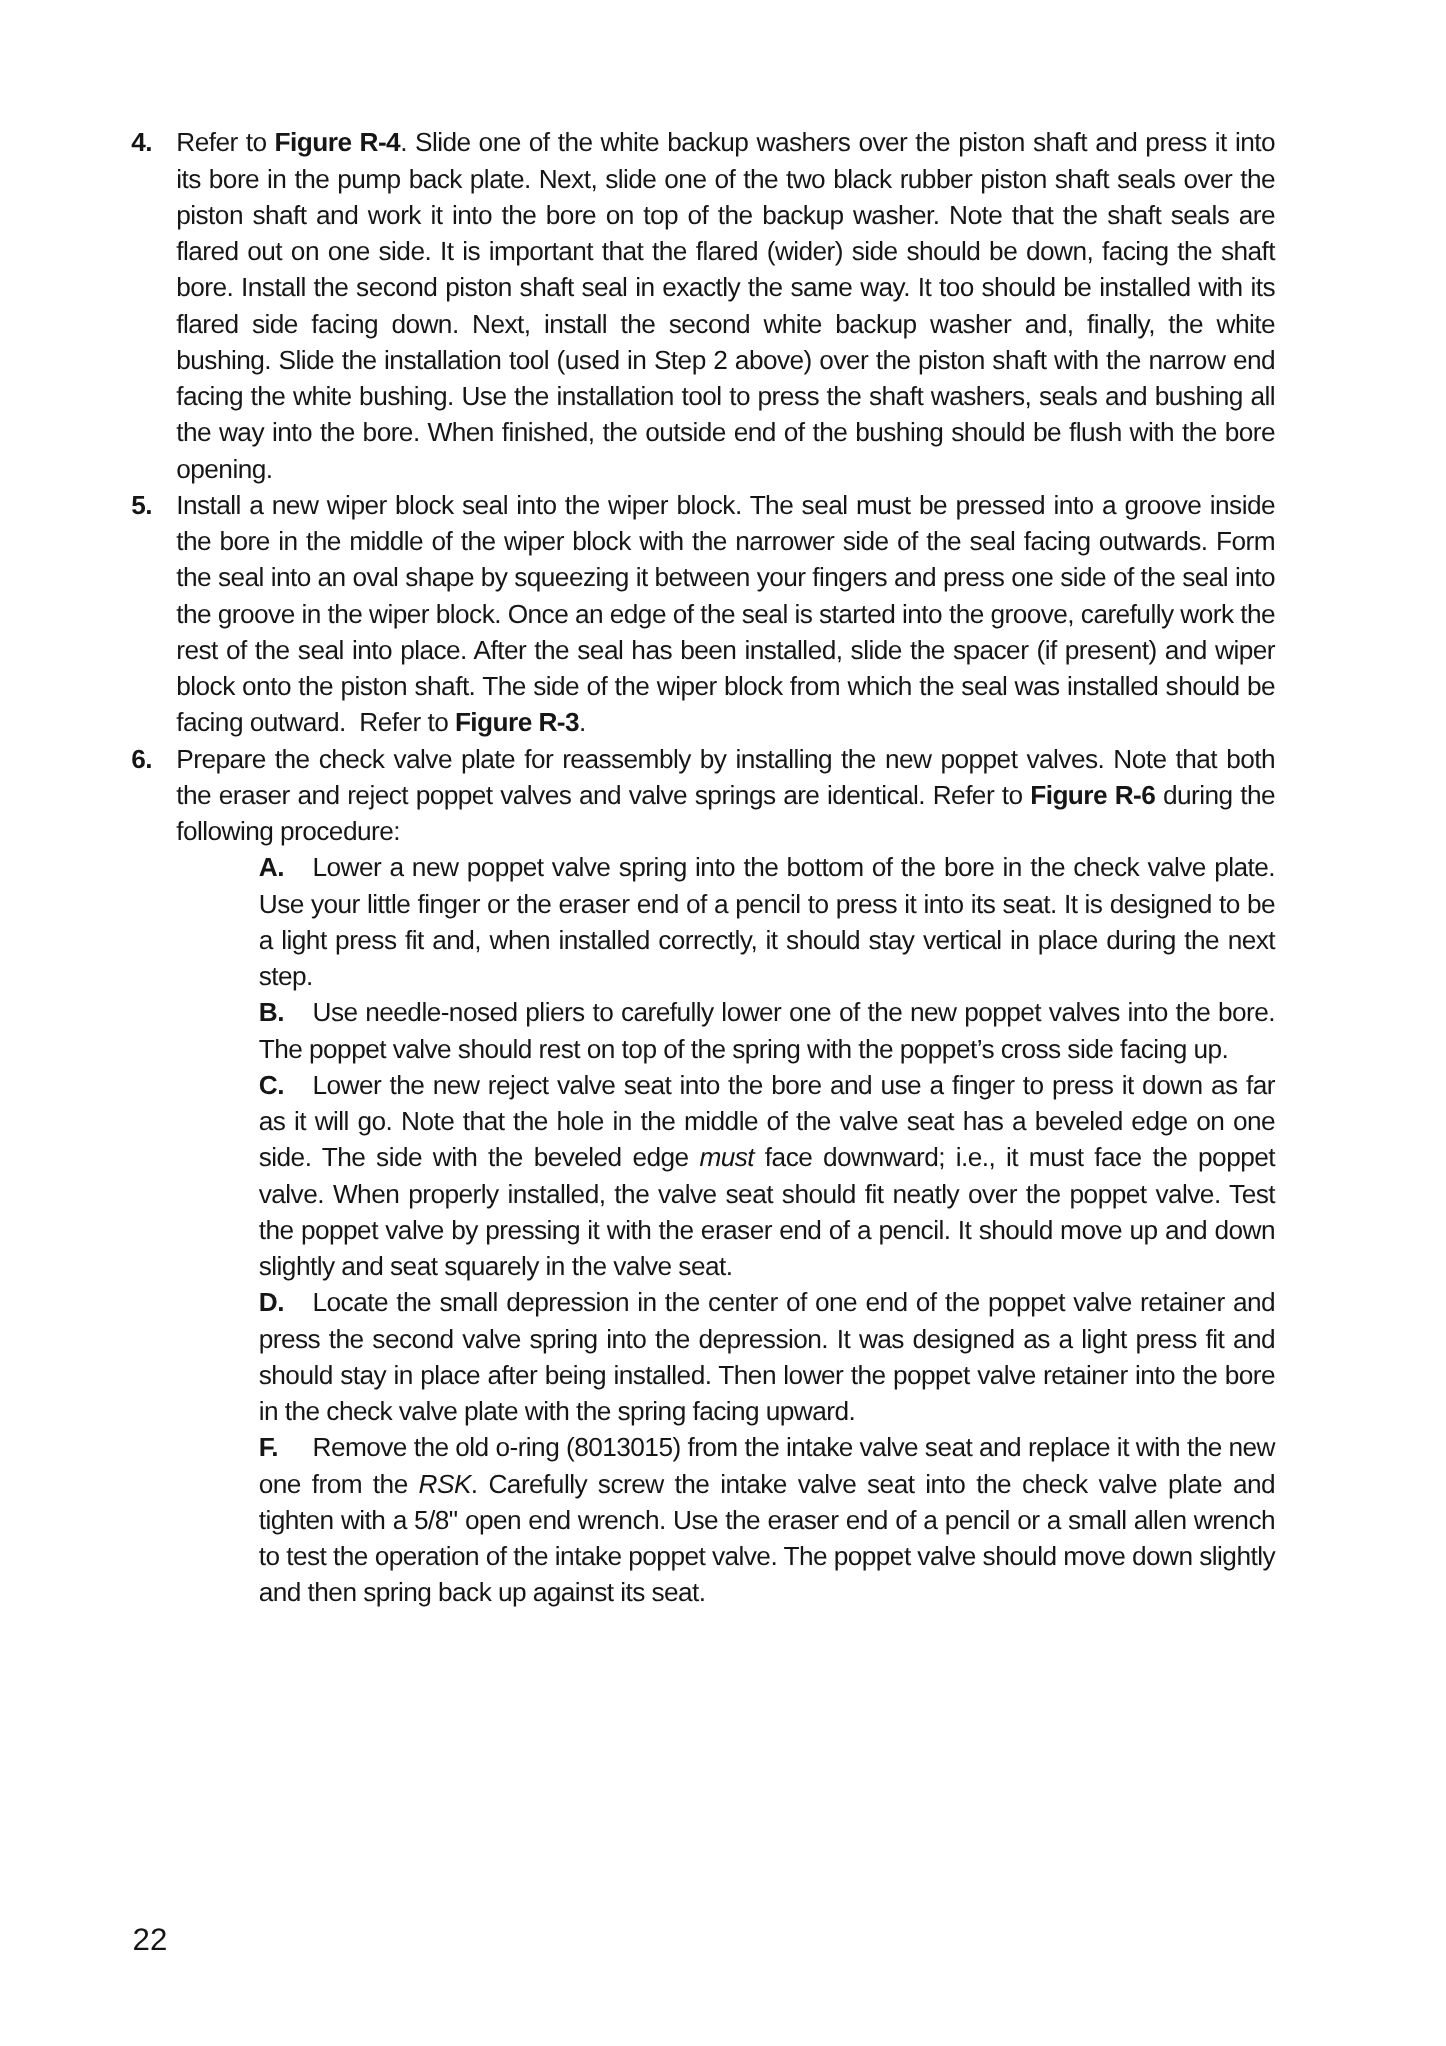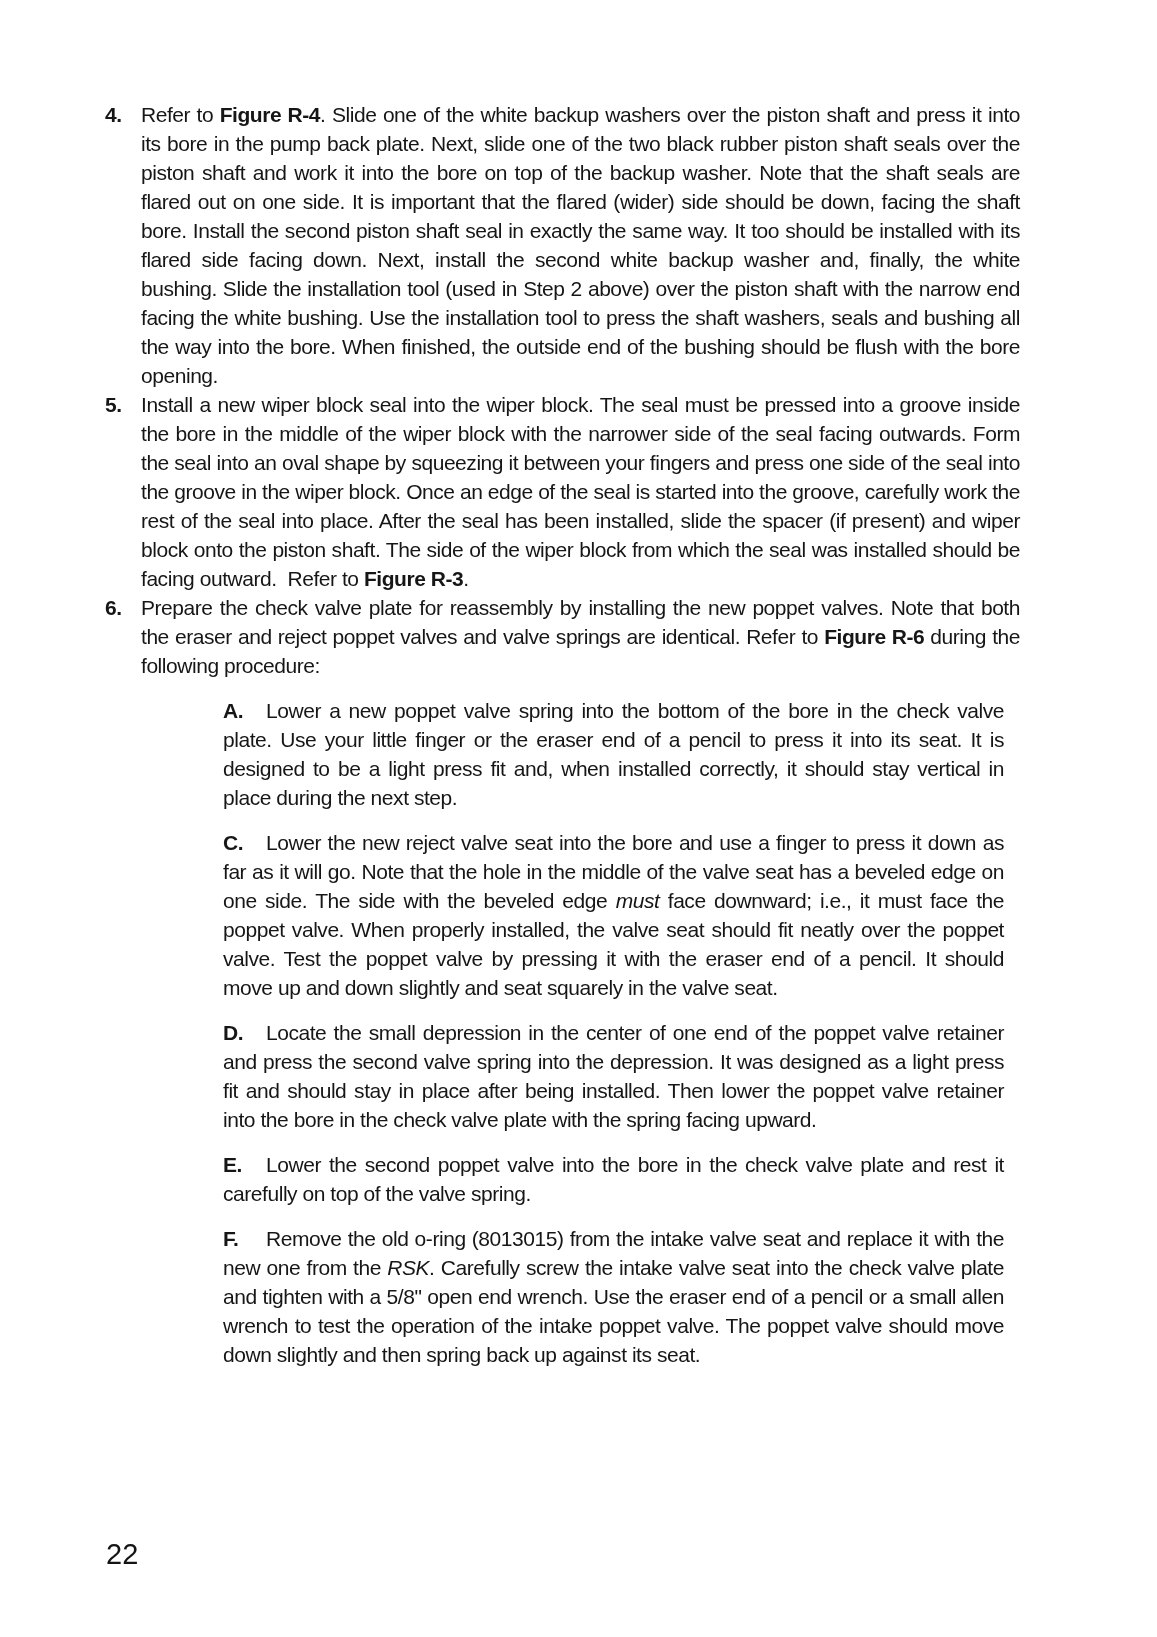--- a/index.html
+++ b/index.html
@@ -39,32 +39,32 @@
   .step-text {
     margin: 0;
   }
   .substeps {
     margin-left: 66px;
   }
   .substep {
     text-align: justify;
   }
   .substep-text {
-    margin: 16px;
+    margin: 0;
   }
   .substep-marker {
     display: inline-block;
     width: 43px;
     font-weight: bold;
   }
   .page-number {
     position: absolute;
     left: 106px;
     top: 1538px;
-    font-size: 29px;
+    font-size: 25px;
     letter-spacing: 0;
     color: #141414;
   }
 </style>
 </head>
 <body>
 
 <div class="doc-page">
   <div class="page-content">
 
@@ -81,32 +81,32 @@
     <div class="step">
       <span class="step-marker">6.</span>
       <p class="step-text"><span>Prepare the check valve plate for reassembly by installing the new poppet valves. Note that both the eraser and reject poppet valves and valve springs are identical. Refer to </span><span style="font-weight: bold;">Figure R-6</span><span> during the following procedure:</span></p>
 
       <div class="substeps">
 
         <div class="substep">
           <p class="substep-text"><span class="substep-marker">A.</span><span><span>Lower a new poppet valve spring into the bottom of the bore in the check valve plate. Use your little finger or the eraser end of a pencil to press it into its seat. It is designed to be a light press fit and, when installed correctly, it should stay vertical in place during the next step.</span></span></p>
         </div>
 
+        <div class="substep">
+          <p class="substep-text"><span class="substep-marker">B.</span><span><span>Use needle-nosed pliers to carefully lower one of the new poppet valves into the bore. The poppet valve should rest on top of the spring with the poppet’s cross side facing up.</span></span></p>
+        </div>
 
         <div class="substep">
           <p class="substep-text"><span class="substep-marker">C.</span><span><span>Lower the new reject valve seat into the bore and use a finger to press it down as far as it will go. Note that the hole in the middle of the valve seat has a beveled edge on one side. The side with the beveled edge </span><span style="font-style: italic;">must</span><span> face downward; i.e., it must face the poppet valve. When properly installed, the valve seat should fit neatly over the poppet valve. Test the poppet valve by pressing it with the eraser end of a pencil. It should move up and down slightly and seat squarely in the valve seat.</span></span></p>
         </div>
 
         <div class="substep">
           <p class="substep-text"><span class="substep-marker">D.</span><span><span>Locate the small depression in the center of one end of the poppet valve retainer and press the second valve spring into the depression. It was designed as a light press fit and should stay in place after being installed. Then lower the poppet valve retainer into the bore in the check valve plate with the spring facing upward.</span></span></p>
         </div>
 
-        <div class="substep">
-          <p class="substep-text"><span class="substep-marker">E.</span><span><span>Lower the second poppet valve into the bore in the check valve plate and rest it carefully on top of the valve spring.</span></span></p>
-        </div>
 
         <div class="substep">
           <p class="substep-text"><span class="substep-marker">F.</span><span><span>Remove the old o-ring (8013015) from the intake valve seat and replace it with the new one from the </span><span style="font-style: italic;">RSK</span><span>. Carefully screw the intake valve seat into the check valve plate and tighten with a 5/8" open end wrench. Use the eraser end of a pencil or a small allen wrench to test the operation of the intake poppet valve. The poppet valve should move down slightly and then spring back up against its seat.</span></span></p>
         </div>
 
       </div>
     </div>
 
   </div>
 

